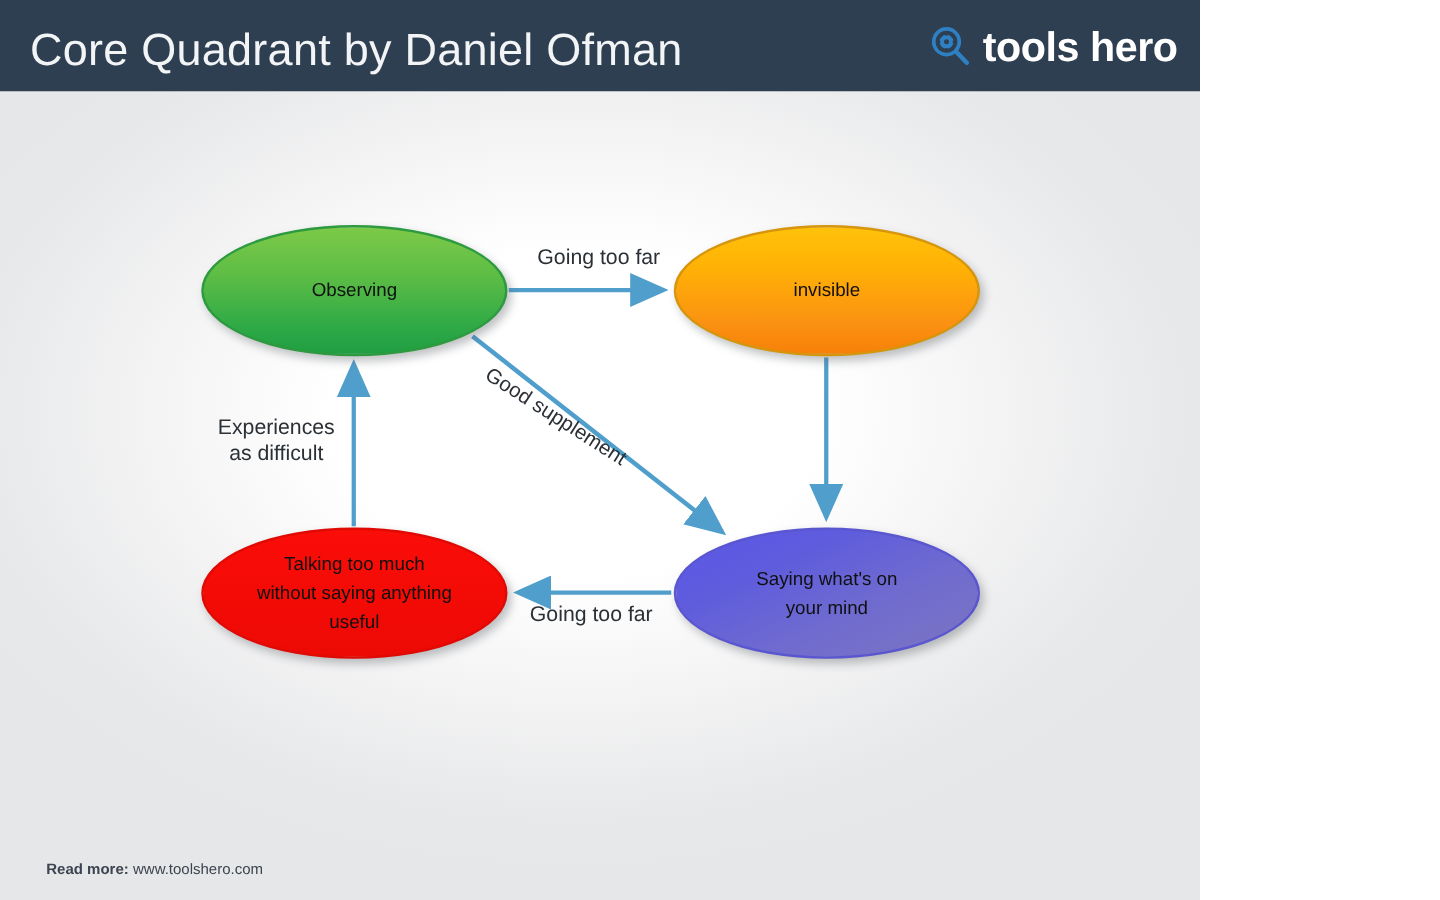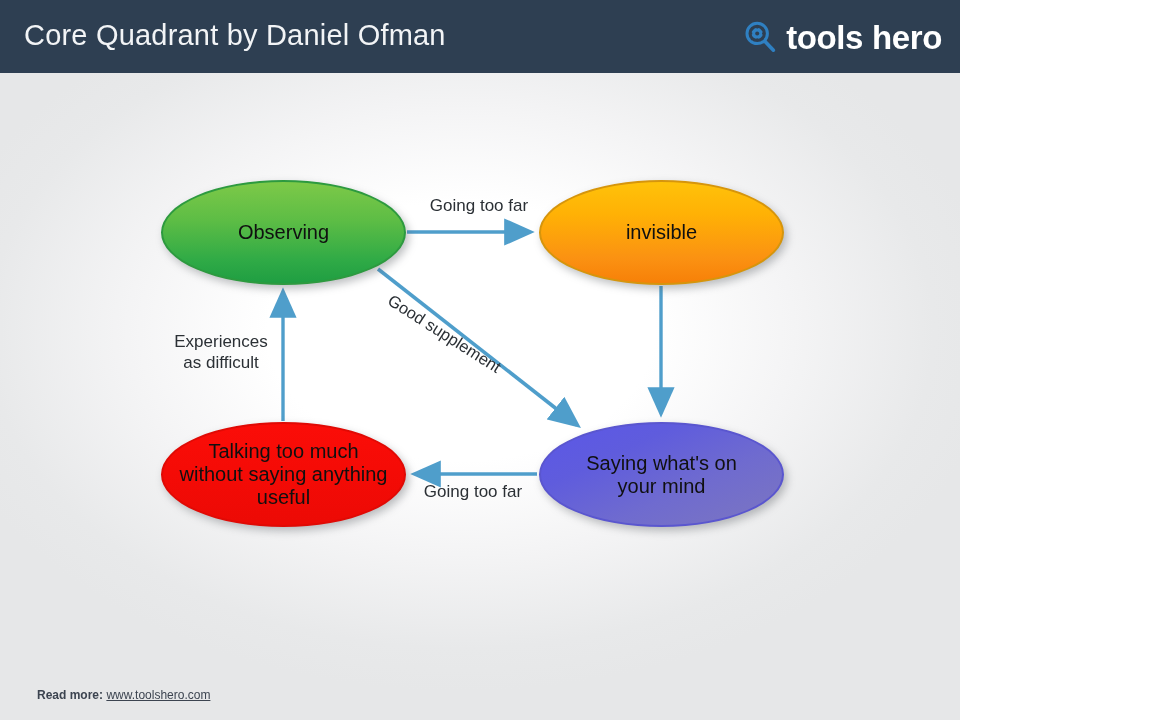--- a/index.html
+++ b/index.html
@@ -32,21 +32,21 @@
     left: 0;
     top: 0;
     width: 960px;
     height: 73px;
     background: #2e3f52;
   }
   #page-title {
     position: absolute;
     left: 24px;
     top: 19px;
-    font-size: 29px;
+    font-size: 36px;
     font-weight: 400;
     color: #f2f4f6;
     letter-spacing: 0.2px;
     white-space: nowrap;
   }
 
   
   #logo {
     position: absolute;
     right: 18px;
@@ -92,21 +92,21 @@
     border-radius: 50%;
     display: flex;
     align-items: center;
     justify-content: center;
     text-align: center;
     box-sizing: border-box;
     filter: drop-shadow(3px 4px 4px rgba(90,95,100,0.40));
   }
   .node .node-label {
     color: #101010;
-    font-size: 20px;
+    font-size: 15px;
     line-height: 23px;
     padding: 0 14px;
     white-space: pre-line;
     font-family: "Liberation Sans", sans-serif;
   }
 
   #node-observing {
     left: 161px; top: 107px; width: 245px; height: 105px;
     background: linear-gradient(180deg, #7dc948 0%, #5dbd45 38%, #2faa46 78%, #1f9e42 100%);
     border: 2px solid #2d9a3f;
@@ -153,21 +153,21 @@
   
   #footer {
     position: absolute;
     left: 24px;
     top: 688px;
     font-size: 12px;
     color: #3c4450;
     white-space: nowrap;
   }
   #footer-strong { font-weight: 700; margin-left: 13px; }
-  #footer-url { font-weight: 400; text-decoration: underline; }
+  #footer-url { font-weight: 400; }
 </style>
 </head>
 <body>
 
 <div id="slide">
 
   <div id="header">
     <div id="page-title">Core Quadrant by Daniel Ofman</div>
 
     <div id="logo">

